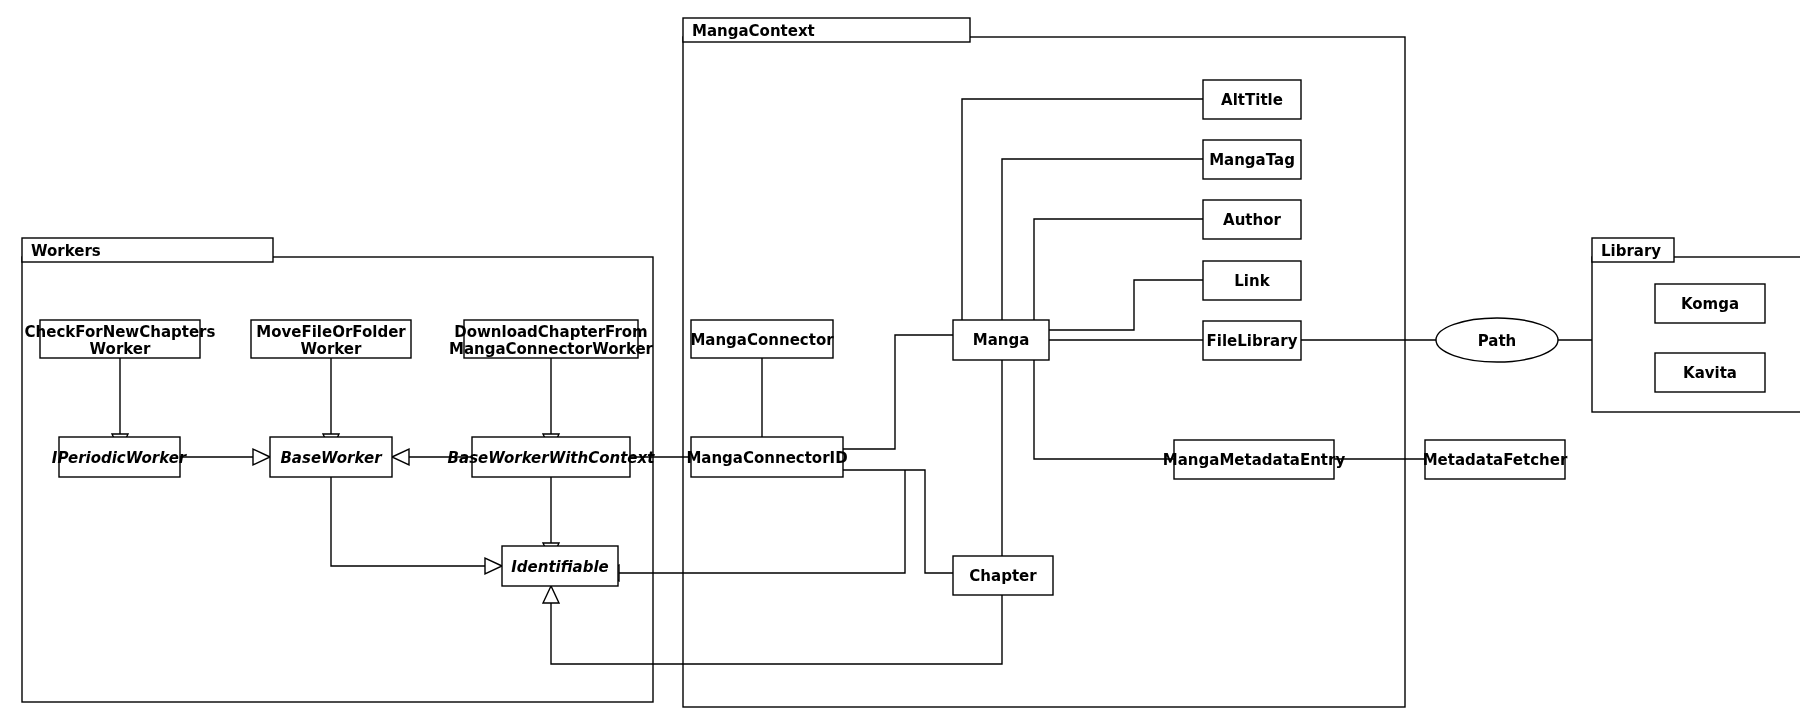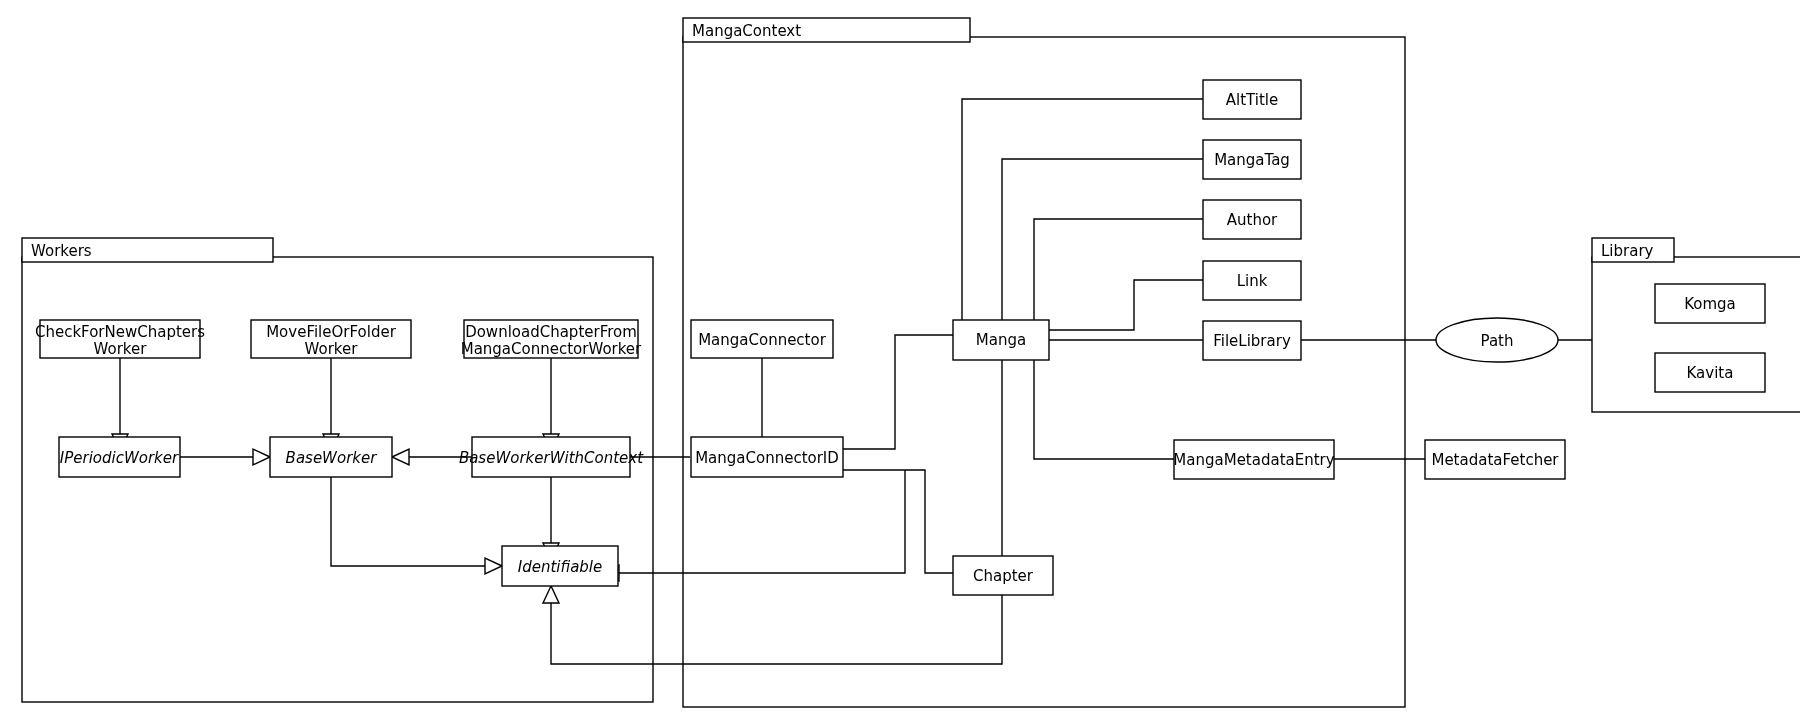--- a/index.html
+++ b/index.html
@@ -11,20 +11,21 @@
     width: 1800px;
     height: 720px;
     font-family: "DejaVu Sans", sans-serif;
     overflow: hidden;
   }
   #diagram-root {
     position: relative;
     width: 1800px;
     height: 720px;
     background: #ffffff;
+    font-weight: bold;
   }
   svg.diagram {
     display: block;
     width: 1800px;
     height: 720px;
   }
   .pkg-body, .cls-box, .pkg-tab {
     fill: #ffffff;
     stroke: #000000;
     stroke-width: 1.4;

